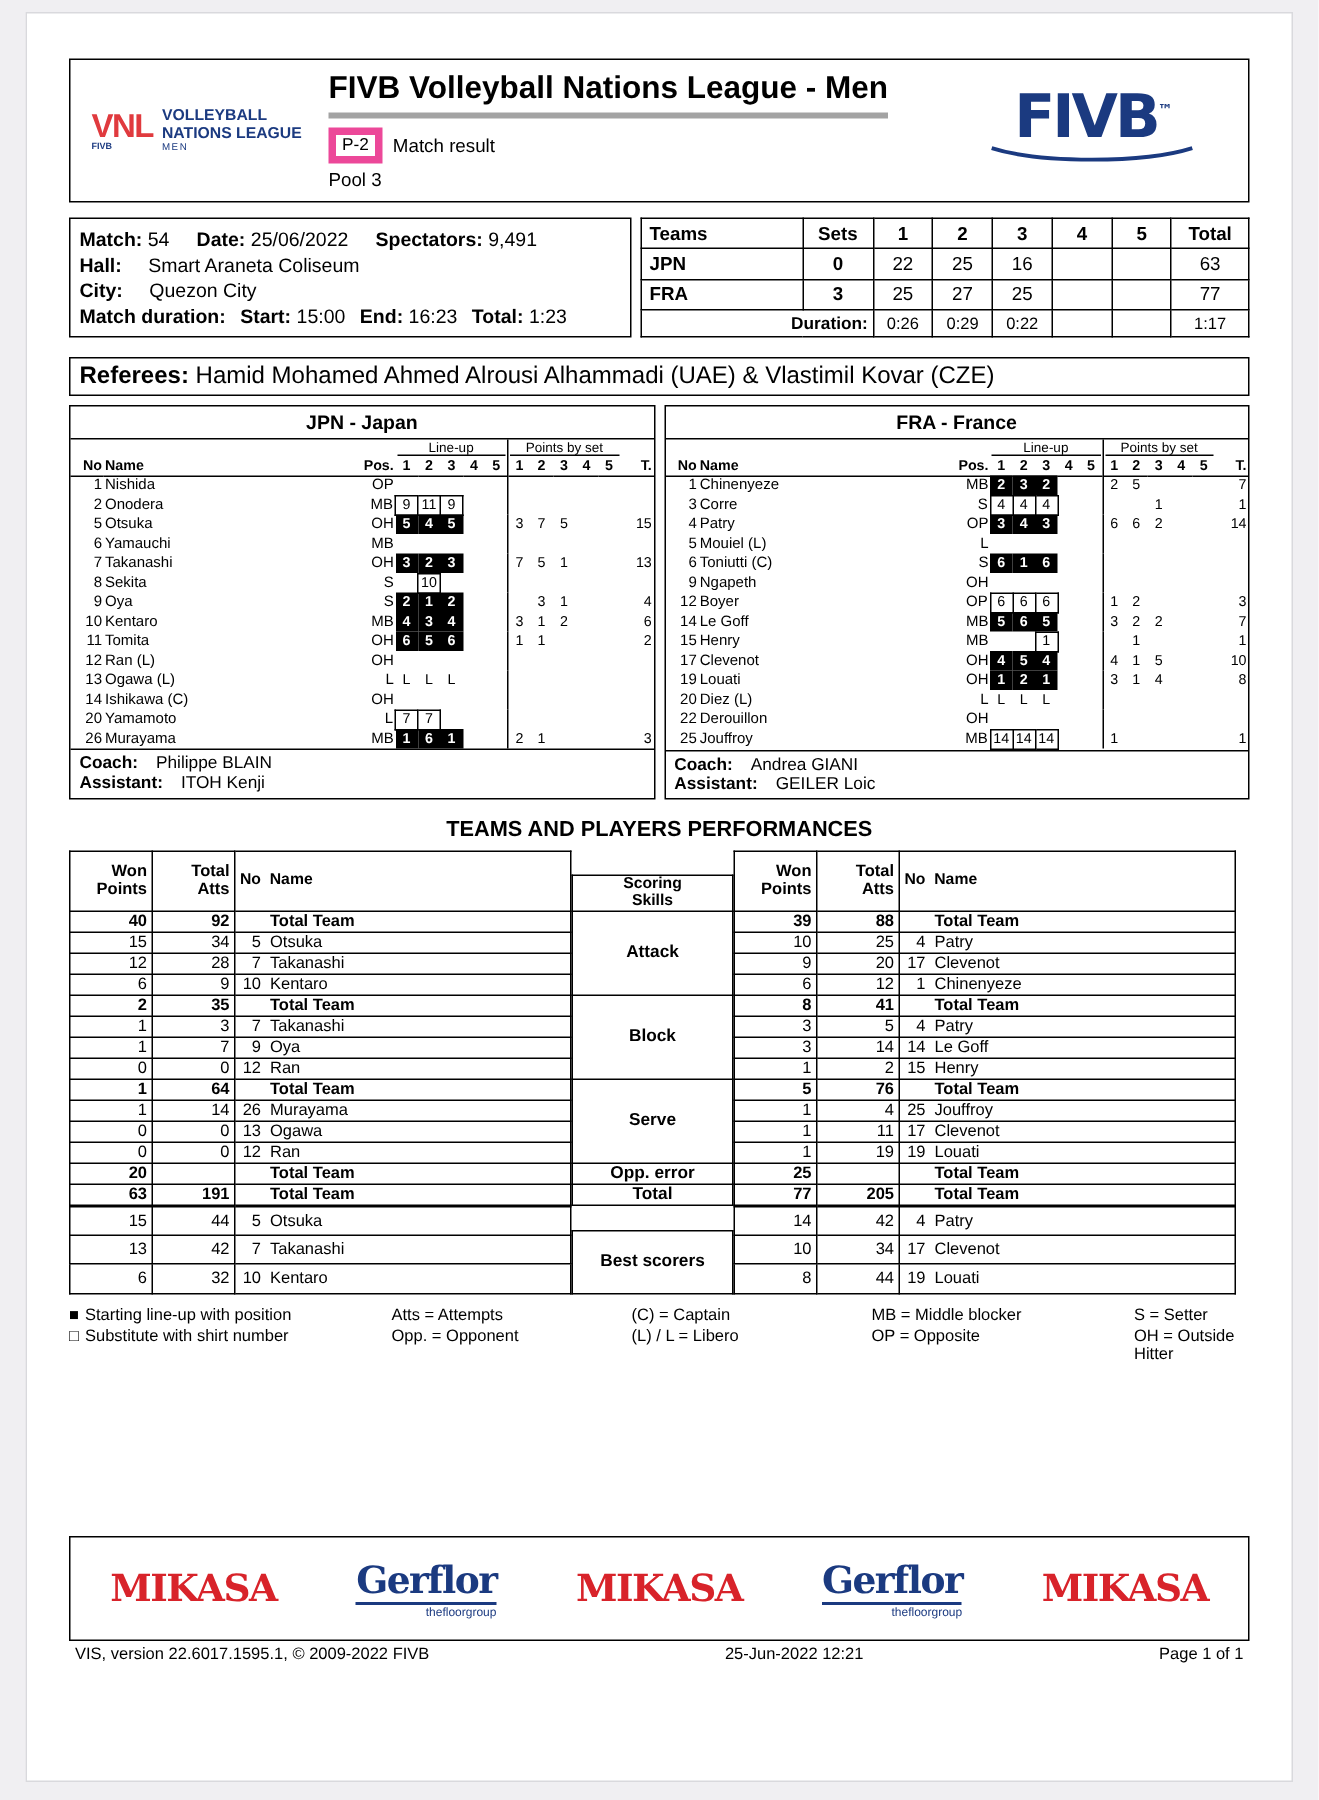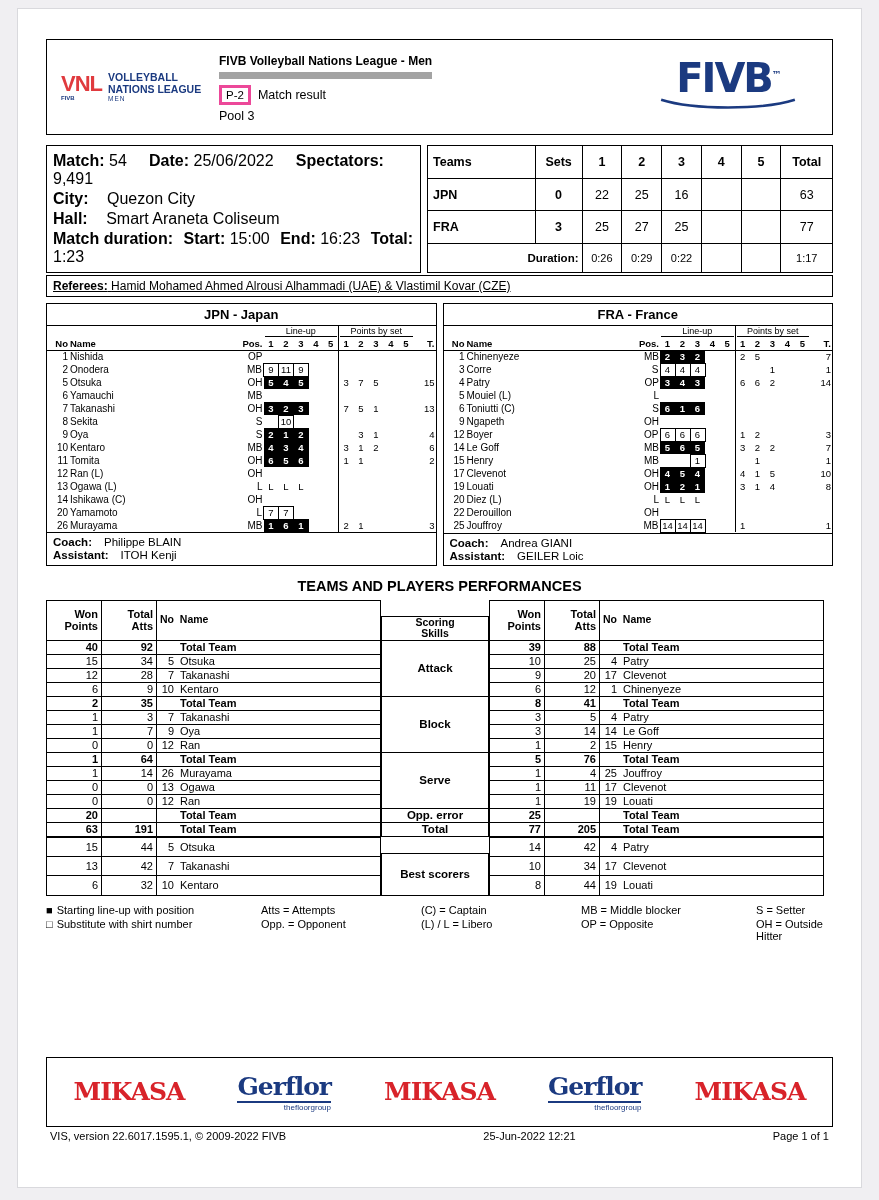--- a/index.html
+++ b/index.html
@@ -27,44 +27,44 @@
     align-items: center;
     height: 96px;
     padding: 0 14px;
   }
   .vnl-logo { width: 150px; display:flex; align-items:center; gap:6px; }
   .vnl-mark { font-weight:bold; font-size:22px; color:#e03a3e; letter-spacing:-1px; line-height:1; }
   .vnl-mark small { display:block; font-size:6px; color:#1b3a80; letter-spacing:0; }
   .vnl-text { font-size:10.5px; font-weight:bold; color:#1b3a80; line-height:1.15; }
   .vnl-text .men { font-size:6.5px; font-weight:normal; letter-spacing:1px; }
   .header-mid { flex:1; padding-left:8px; }
-  .title { font-size:12px; font-weight:bold; border-bottom:7px solid #a3a3a3; padding-bottom:4px; margin-bottom:6px; display:inline-block; }
+  .title { font-size:21px; font-weight:bold; border-bottom:4px solid #a3a3a3; padding-bottom:4px; margin-bottom:6px; display:inline-block; }
   .mr-line { font-size:12.5px; display:flex; align-items:center; gap:7px; margin-bottom:4px; }
-  .p2 { border:3px solid #ec4899; padding:0 4px; font-size:11.5px; line-height:14px; }
+  .p2 { border:5px solid #ec4899; padding:0 4px; font-size:11.5px; line-height:14px; }
   .pool { font-size:12.5px; }
   .fivb-logo { width:180px; text-align:center; }
   .fivb-word { font-size:40px; font-weight:bold; color:#1b3a80; letter-spacing:-2px; font-family:"DejaVu Sans", sans-serif; line-height:0.9; }
   .fivb-word sup { font-size:10px; vertical-align:super; }
   .fivb-swoosh { height:12px; }
 
   
   .info-row { display:flex; margin-top:10px; gap:6px; align-items:stretch; }
-  .match-info { width:375px; padding:4px 6px; font-size:16px; }
+  .match-info { width:375px; padding:4px 6px; font-size:13px; }
   .match-info div { margin:2px 0; }
   .match-info b { font-weight:bold; }
   .sets-table { flex:1; border-collapse:collapse; font-size:12.5px; }
   .sets-table td, .sets-table th { border:1px solid #000; text-align:center; padding:1px 3px; }
   .sets-table th { font-weight:bold; }
   .sets-table .team-name { text-align:left; font-weight:bold; padding-left:5px; width:92px; }
   .sets-table .dur-lbl { text-align:right; font-weight:bold; font-size:11.5px; }
   .sets-table .dur { font-size:11px; }
   .sets-table .colnum { width:34px; }
   .sets-table .coltot { width:44px; }
 
-  .referees { margin-top:2px; padding:3px 6px; font-size:12px;text-decoration:underline; }
+  .referees { margin-top:13px; padding:3px 6px; font-size:16px; }
   .referees b { font-weight:bold; }
 
   
   .teams-row { display:flex; gap:6px; margin-top:6px; }
   .team-box { width:calc(50% - 3px); }
   .team-title { text-align:center; font-weight:bold; font-size:13px; border-bottom:1px solid #000; padding:3px 0; }
   table.roster { width:100%; border-collapse:collapse; font-size:10px; }
   table.roster td, table.roster th { padding:0 1px; vertical-align:middle; }
   .hdr-grp { font-size:9px; text-align:center; }
   .hdr-grp .lineup-lbl { border-bottom:1px solid #000; display:block; }
@@ -152,26 +152,26 @@
         <b>Match:</b>
         <span>54</span>
         &nbsp;&nbsp;&nbsp;
         <b>Date:</b>
         <span>25/06/2022</span>
         &nbsp;&nbsp;&nbsp;
         <b>Spectators:</b>
         <span>9,491</span>
       </div>
       <div>
+        <b>Hall:</b>
+        <span style="padding-left:14px">Smart Araneta Coliseum</span>
+      </div>
+      <div>
         <b>City:</b>
         <span style="padding-left:14px">Quezon City</span>
-      </div>
-      <div>
-        <b>Hall:</b>
-        <span style="padding-left:14px">Smart Araneta Coliseum</span>
       </div>
       <div>
         <b>Match duration:</b>
         <b style="padding-left:6px">Start:</b>
         <span>15:00</span>
         <b style="padding-left:6px">End:</b>
         <span>16:23</span>
         <b style="padding-left:6px">Total:</b>
         <span>1:23</span>
       </div>

